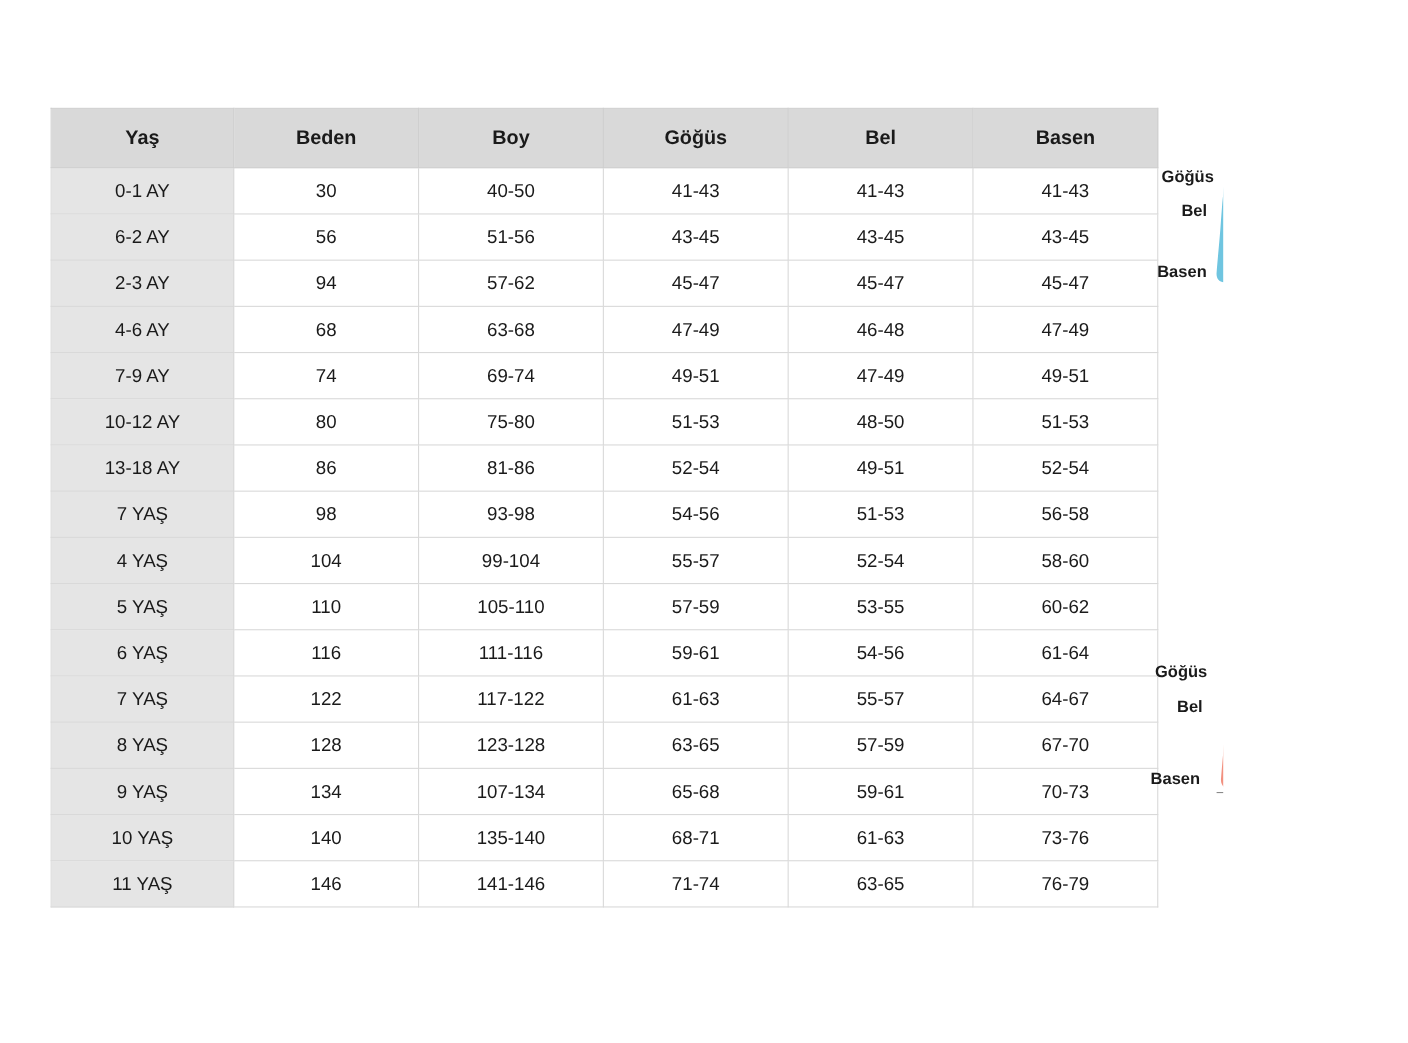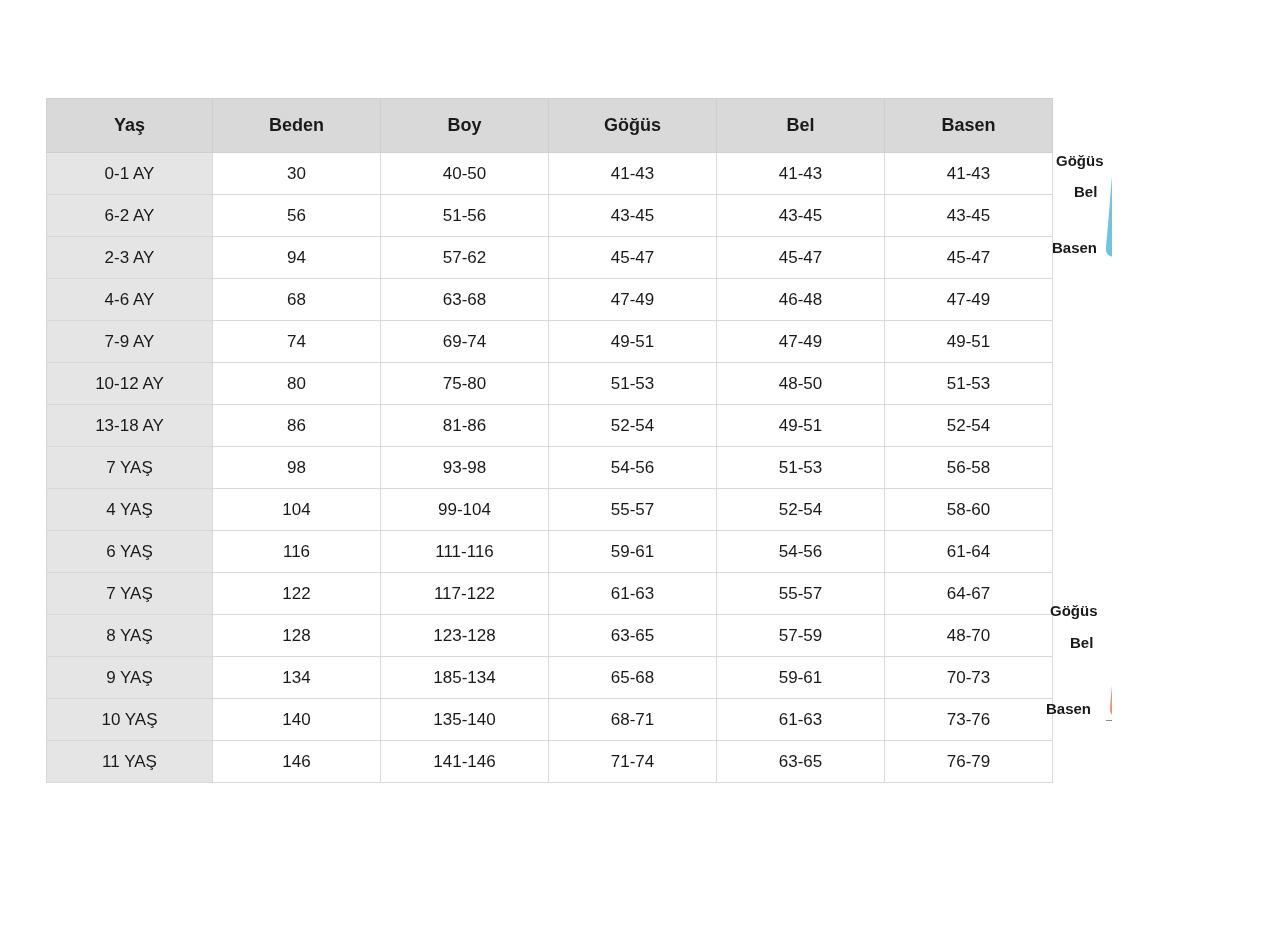--- a/index.html
+++ b/index.html
@@ -185,20 +185,28 @@
         </tr>
         <tr>
           <td class="col-age">4 YAŞ</td>
           <td>104</td>
           <td>99-104</td>
           <td>55-57</td>
           <td>52-54</td>
           <td>58-60</td>
         </tr>
         <tr>
+          <td class="col-age">5 YAŞ</td>
+          <td>110</td>
+          <td>105-110</td>
+          <td>57-59</td>
+          <td>53-55</td>
+          <td>60-62</td>
+        </tr>
+        <tr>
           <td class="col-age">6 YAŞ</td>
           <td>116</td>
           <td>111-116</td>
           <td>59-61</td>
           <td>54-56</td>
           <td>61-64</td>
         </tr>
         <tr>
           <td class="col-age">7 YAŞ</td>
           <td>122</td>
@@ -206,26 +214,26 @@
           <td>61-63</td>
           <td>55-57</td>
           <td>64-67</td>
         </tr>
         <tr>
           <td class="col-age">8 YAŞ</td>
           <td>128</td>
           <td>123-128</td>
           <td>63-65</td>
           <td>57-59</td>
-          <td>48-70</td>
+          <td>67-70</td>
         </tr>
         <tr>
           <td class="col-age">9 YAŞ</td>
           <td>134</td>
-          <td>185-134</td>
+          <td>107-134</td>
           <td>65-68</td>
           <td>59-61</td>
           <td>70-73</td>
         </tr>
         <tr>
           <td class="col-age">10 YAŞ</td>
           <td>140</td>
           <td>135-140</td>
           <td>68-71</td>
           <td>61-63</td>

